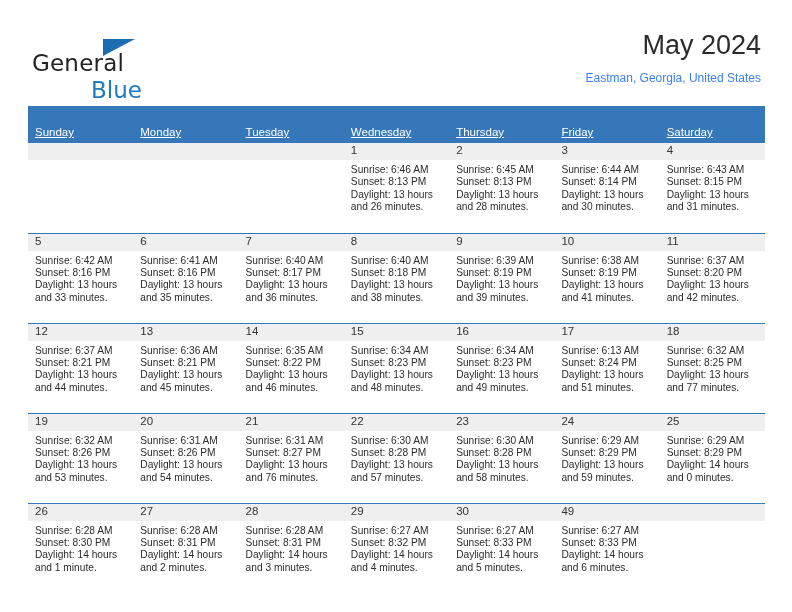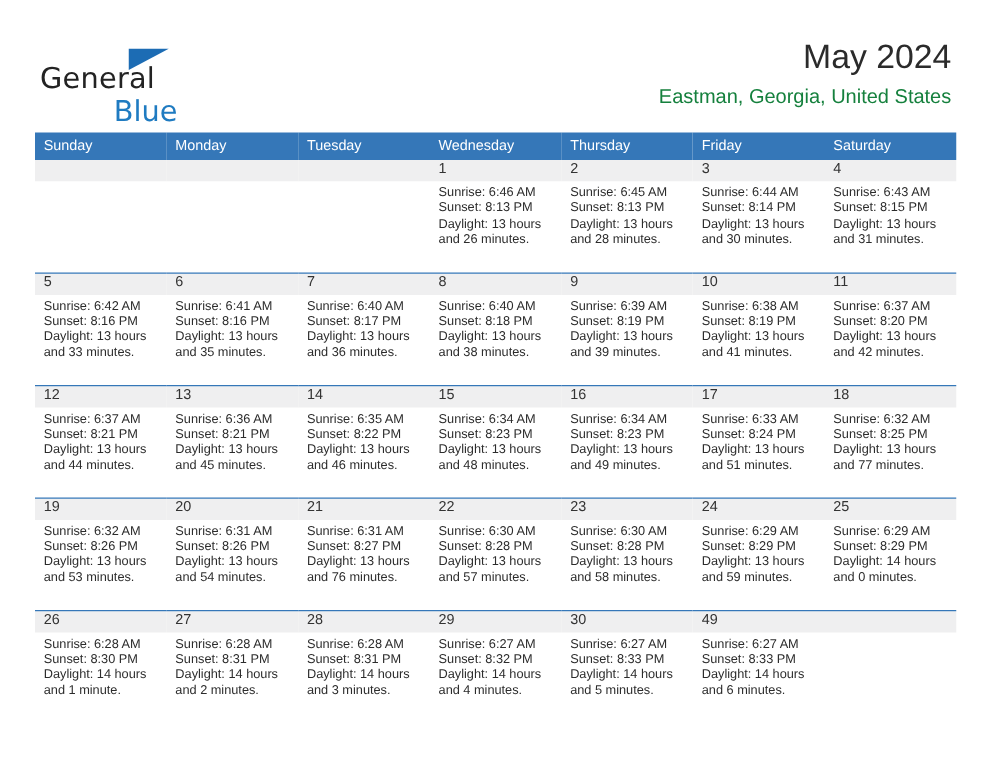--- a/index.html
+++ b/index.html
@@ -73,22 +73,22 @@
     text-align: right;
   }
   .month-title {
     font-size: 27px;
     color: #2b2b2b;
     font-weight: 400;
     line-height: 34px;
     white-space: nowrap;
   }
   .location-sub {
-    font-size: 16px;
-    color: #15803d;
+    font-size: 12px;
+    color: #3b82f6;
     font-weight: 400;
     line-height: 20px;
     margin-top: 6px;
     white-space: nowrap;
   }
 
   
   .calendar {
     position: absolute;
     left: 28px;
@@ -99,23 +99,24 @@
     width: 737px;
     border-collapse: collapse;
     table-layout: fixed;
   }
   .cal-table th {
     background: #3577b8;
     color: #ffffff;
     font-size: 11.5px;
     font-weight: normal;
     text-align: left;
-    padding: 5px 0 5px 7px;
+    padding: 20px 0 5px 7px;
     height: 19px;
     box-sizing: border-box;
+    text-decoration: underline;
   }
   .cal-table td {
     vertical-align: top;
     padding: 0;
     border-top: 1px solid #3577b8;
     height: 90px;
     box-sizing: border-box;
   }
   .cal-table tr.week-row:first-child td {
     border-top: none;
@@ -329,21 +330,21 @@
               <div class="cell-body">
                 <div>Sunrise: 6:34 AM</div>
                 <div>Sunset: 8:23 PM</div>
                 <div>Daylight: 13 hours</div>
                 <div>and 49 minutes.</div>
               </div>
             </td>
             <td class="day-cell">
               <div class="daynum-band">17</div>
               <div class="cell-body">
-                <div>Sunrise: 6:33 AM</div>
+                <div>Sunrise: 6:13 AM</div>
                 <div>Sunset: 8:24 PM</div>
                 <div>Daylight: 13 hours</div>
                 <div>and 51 minutes.</div>
               </div>
             </td>
             <td class="day-cell">
               <div class="daynum-band">18</div>
               <div class="cell-body">
                 <div>Sunrise: 6:32 AM</div>
                 <div>Sunset: 8:25 PM</div>

